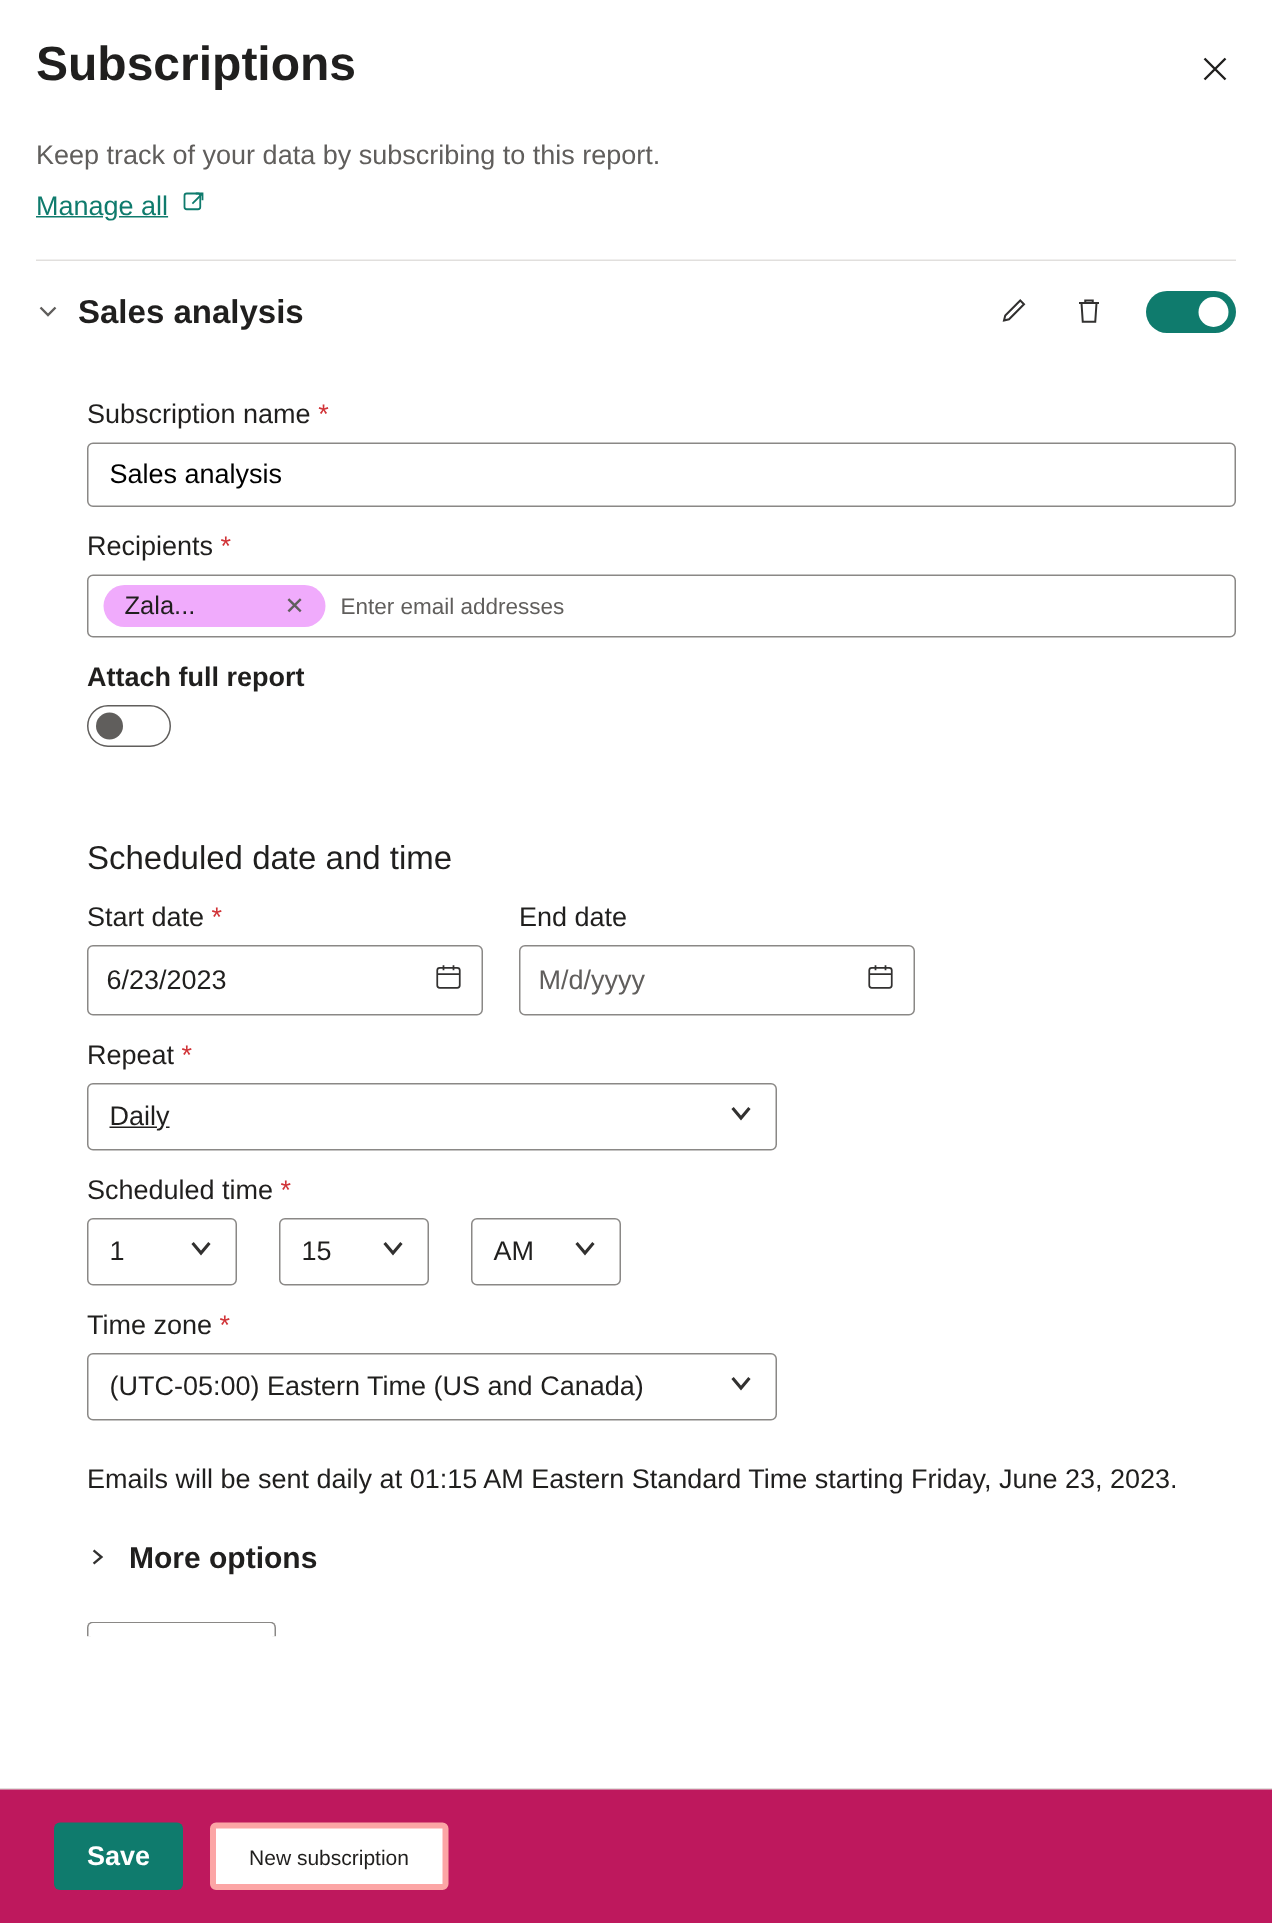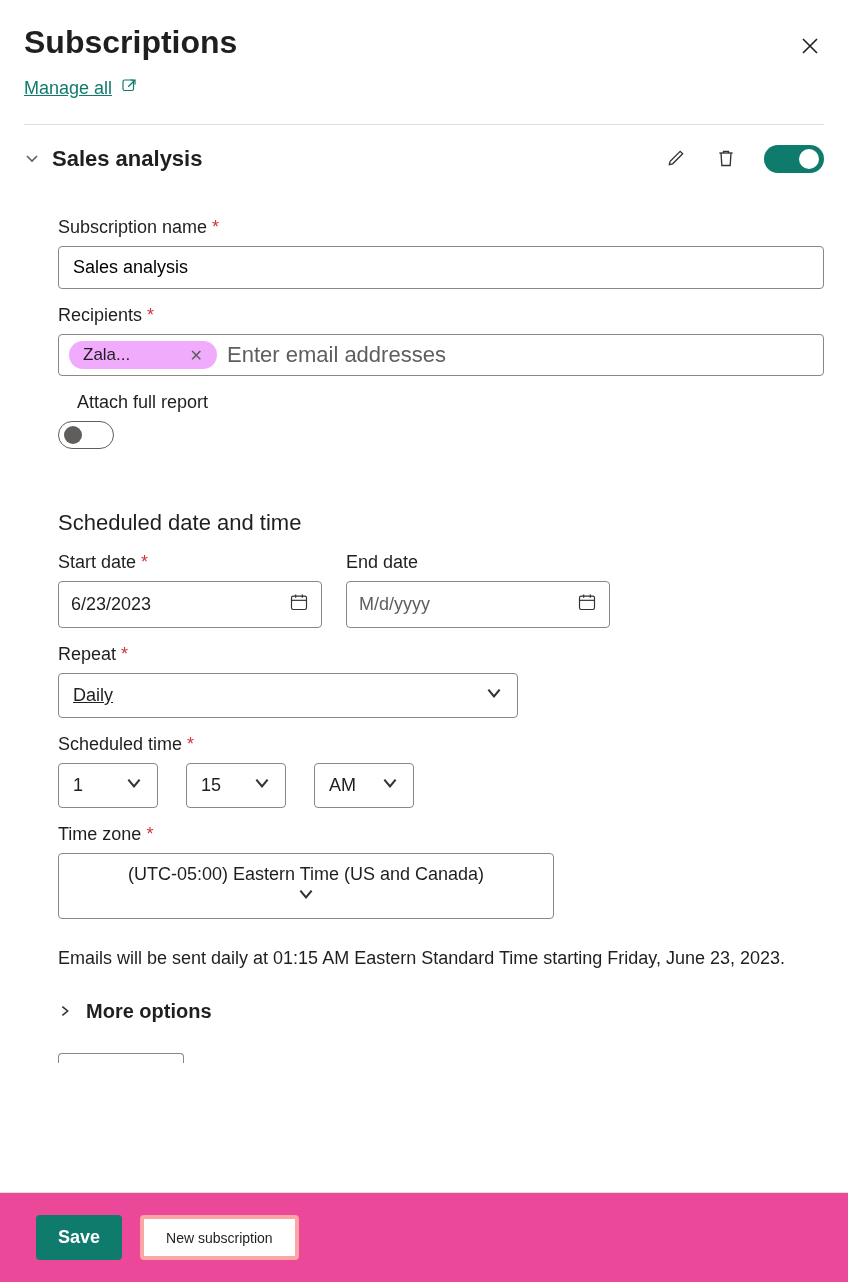--- a/index.html
+++ b/index.html
@@ -110,21 +110,21 @@
   .chips-input {
     display:flex; align-items:center; gap:10px; padding:6px 10px;
   }
   .chip {
     background:#f0abfc; border-radius:14px; padding:4px 8px 4px 14px;
     display:flex; align-items:center; gap:8px; font-size:17px;
     min-width: 148px;
     justify-content: space-between;
   }
   .chip-x { cursor:pointer; color:#605e5c; font-size:16px; padding-right:6px;}
-  .chips-placeholder { color:#605e5c; font-size:22px; }
+  .chips-placeholder { color:#605e5c; font-size:15px; }
 
   .attach-toggle {
     width:56px; height:28px; border:1px solid #605e5c; border-radius:16px;
     background:#fff; position:relative; cursor:pointer; margin-top:8px;
   }
   .attach-toggle .dot {
     width:18px;height:18px;border-radius:50%;background:#605e5c;
     position:absolute; left:5px; top:4px;
   }
 
@@ -140,34 +140,34 @@
   .date-input.placeholder span:first-child { color:#605e5c; }
   .cal-icon svg { width:20px;height:20px; }
 
   .select-box {
     display:flex; align-items:center; justify-content:space-between;
     cursor:pointer;
   }
   .select-box svg { width:18px;height:18px; }
   .w-repeat { width:460px;text-decoration:underline; }
   .w-sm { width:100px; display:inline-flex; }
-  .w-tz { width:496px;flex-direction:column; }
+  .w-tz { width:460px; }
   .time-row { display:flex; gap:28px; }
 
   .summary {
     font-size:18px; margin-top:26px; line-height:1.5;
   }
   .more-opts {
     display:flex; align-items:center; gap:14px;
     font-size:20px; font-weight:600; margin-top:28px; cursor:pointer;
   }
 
   .footer {
     position: fixed; bottom:0; left:0; width:848px;
-    border-top:1px solid #e1dfdd; background:#ec4899;
+    border-top:1px solid #e1dfdd; background:#be185d;
     padding:22px 36px; display:flex; gap:18px;
   }
   .btn-primary {
     background:#0f7b6d; color:#fff; border:none; border-radius:4px;
     padding:12px 22px; font-size:18px; font-weight:600; cursor:pointer;
   }
   .btn-secondary {
     background:#fff; color:#201f1e; border:4px solid #fca5a5; border-radius:4px;
     padding:8px 22px; font-size:14px; cursor:pointer;
   }
@@ -180,20 +180,21 @@
     <h1 class="title">Subscriptions</h1>
     <button class="close-btn">
       <span>
         <svg width="20" height="20" viewBox="0 0 20 20">
             <path d="M3 3 L17 17 M17 3 L3 17" stroke="#201f1e" stroke-width="1.6" fill="none"></path>
           </svg>
       </span>
     </button>
   </div>
 
+  <div class="subtitle">Keep track of your data by subscribing to this report.</div>
 
 
   <a class="manage-link">
     <span>Manage all</span>
     <span>
       <svg width="18" height="18" viewBox="0 0 24 24" fill="none" stroke="#0f7b6d" stroke-width="1.6">
           <rect x="4" y="4" width="14" height="14" rx="2"></rect>
           <path d="M14 4 h6 v6"></path>
           <path d="M20 4 L11 13"></path>
         </svg>
@@ -240,21 +241,21 @@
 
     <label class="field-label req">Recipients</label>
     <div class="chips-input">
       <div class="chip">
         <span>Zala...</span>
         <span class="chip-x">✕</span>
       </div>
       <span class="chips-placeholder">Enter email addresses</span>
     </div>
 
-    <label class="field-label" style="font-weight:400;margin-left:19px;">Attach full report</label>
+    <label class="field-label" style="font-weight:700;">Attach full report</label>
     <div class="attach-toggle">
       <div class="dot"></div>
     </div>
 
     <div class="section-head">Scheduled date and time</div>
 
     <div class="row2">
       <div class="col">
         <label class="field-label req">Start date</label>
         <div class="date-input">

